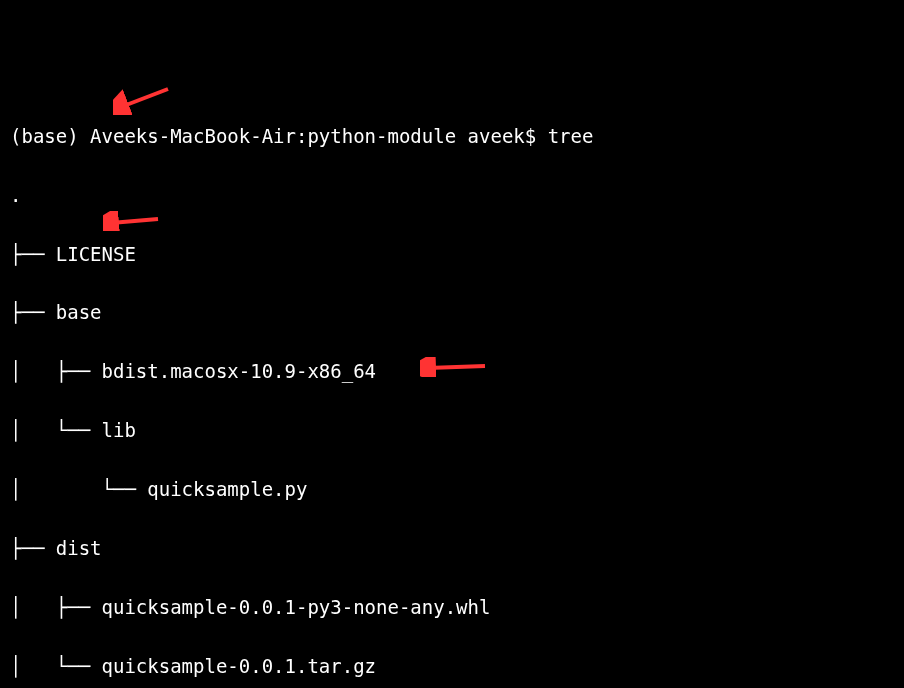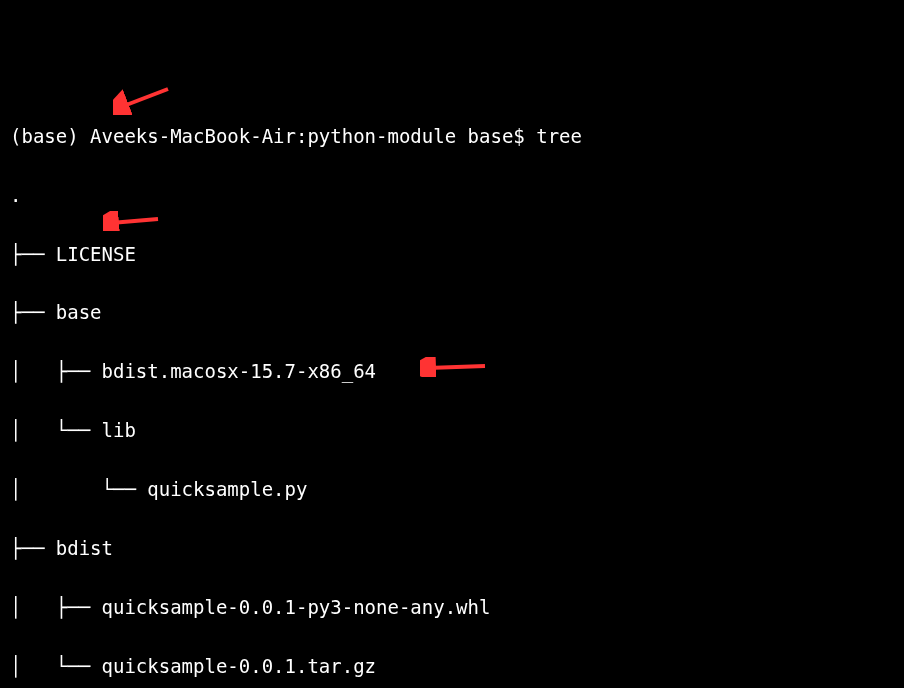--- a/index.html
+++ b/index.html
@@ -26,28 +26,28 @@
     .arrow {
       position: absolute;
       pointer-events: none;
     }
   </style>
 </head>
 <body>
 
 
 
-<span class="line">(base) Aveeks-MacBook-Air:python-module base$ tree</span>
+<span class="line">(base) Aveeks-MacBook-Air:python-module aveek$ tree</span>
 <span class="line">.</span>
 <span class="line">├── LICENSE</span>
 <span class="line">├── base</span>
-<span class="line">│   ├── bdist.macosx-15.7-x86_64</span>
+<span class="line">│   ├── bdist.macosx-10.9-x86_64</span>
 <span class="line">│   └── lib</span>
 <span class="line">│       └── quicksample.py</span>
-<span class="line">├── bdist</span>
+<span class="line">├── dist</span>
 <span class="line">│   ├── quicksample-0.0.1-py3-none-any.whl</span>
 <span class="line">│   └── quicksample-0.0.1.tar.gz</span>
 
 
 
 
 
 
 
 

